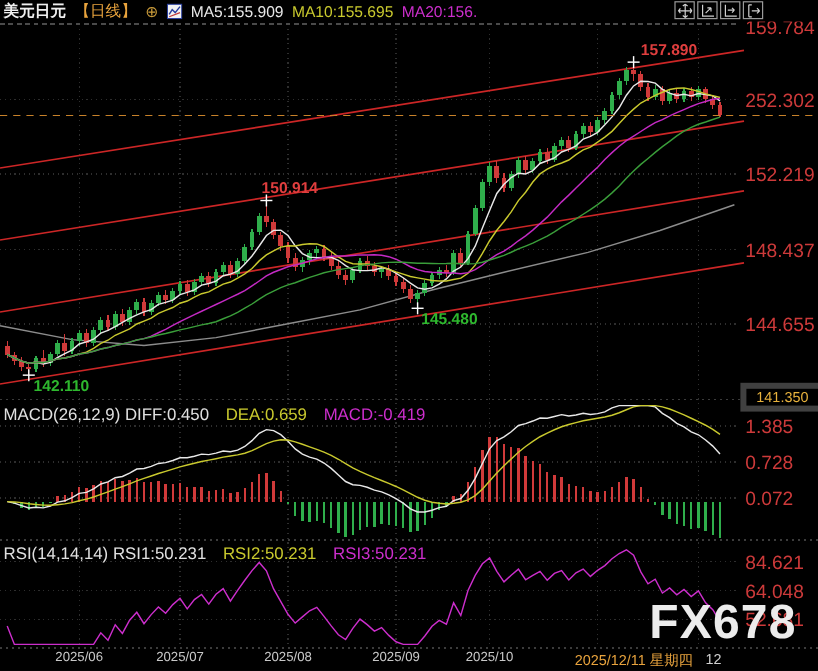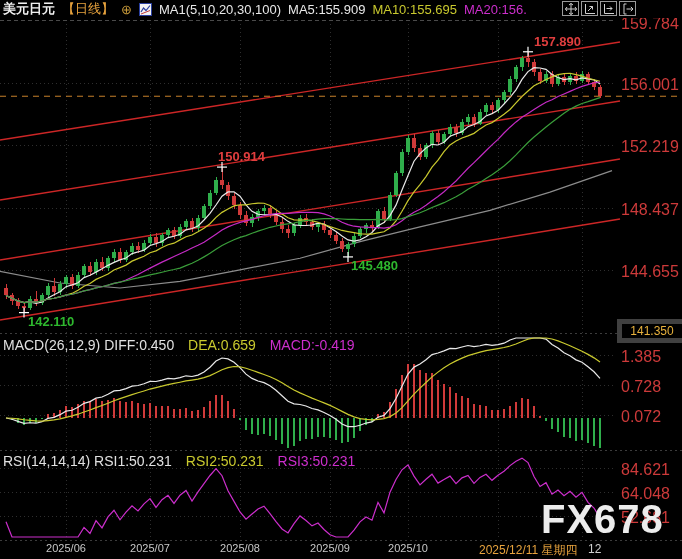--- a/index.html
+++ b/index.html
@@ -399,21 +399,20 @@
     <span class="sym">美元日元</span>
     <span class="per">【日线】</span>
     <span class="cplus">⊕</span>
     <span class="cicon">
       <svg width="13" height="13" viewBox="0 0 13 13">
         <rect x="0.5" y="0.5" width="12" height="12" fill="#f2f2f2" stroke="#2a3f9e"></rect>
         <polyline points="2,9 4.5,5 7,7.5 11,2.5" fill="none" stroke="#2a3f9e" stroke-width="1.2"></polyline>
         <polyline points="2,11 11,7.5" fill="none" stroke="#c23a3a" stroke-width="1"></polyline>
       </svg>
     </span>
-    <span>MA1(5,10,20,30,100)</span>
     <span class="ma5">MA5:155.909</span>
     <span class="ma10">MA10:155.695</span>
     <span class="ma20">MA20:156.</span>
   </div>
 
   <div class="tools">
     <span class="tbtn">
       <svg width="12" height="12" viewBox="0 0 12 12" fill="none" stroke="#d0d0d0" stroke-width="1">
         <path d="M6 0.5V11.5 M0.5 6H11.5 M4 2L6 0.5L8 2 M4 10L6 11.5L8 10 M2 4L0.5 6L2 8 M10 4L11.5 6L10 8"></path>
       </svg>
@@ -429,21 +428,21 @@
       </svg>
     </span>
     <span class="tbtn">
       <svg width="12" height="12" viewBox="0 0 12 12" fill="none" stroke="#d0d0d0" stroke-width="1">
         <path d="M2 1V11 M2 1H4.5 M2 11H4.5 M4.5 6H11 M11 6L8.8 3.8 M11 6L8.8 8.2"></path>
       </svg>
     </span>
   </div>
 
   <div class="axl" style="top:15px">159.784</div>
-  <div class="axl" style="top:76px">156.001</div>
+  <div class="axl" style="top:76px">252.302</div>
   <div class="axl" style="top:138px">152.219</div>
   <div class="axl" style="top:201px">148.437</div>
   <div class="axl" style="top:263px">144.655</div>
   <div class="badge">141.350</div>
 
   <div class="indrow" style="top:337px">
     <span class="w"><span>MACD(26,12,9)</span> <span>DIFF:0.450</span></span>
     <span class="y">DEA:0.659</span>
     <span class="m">MACD:-0.419</span>
   </div>

